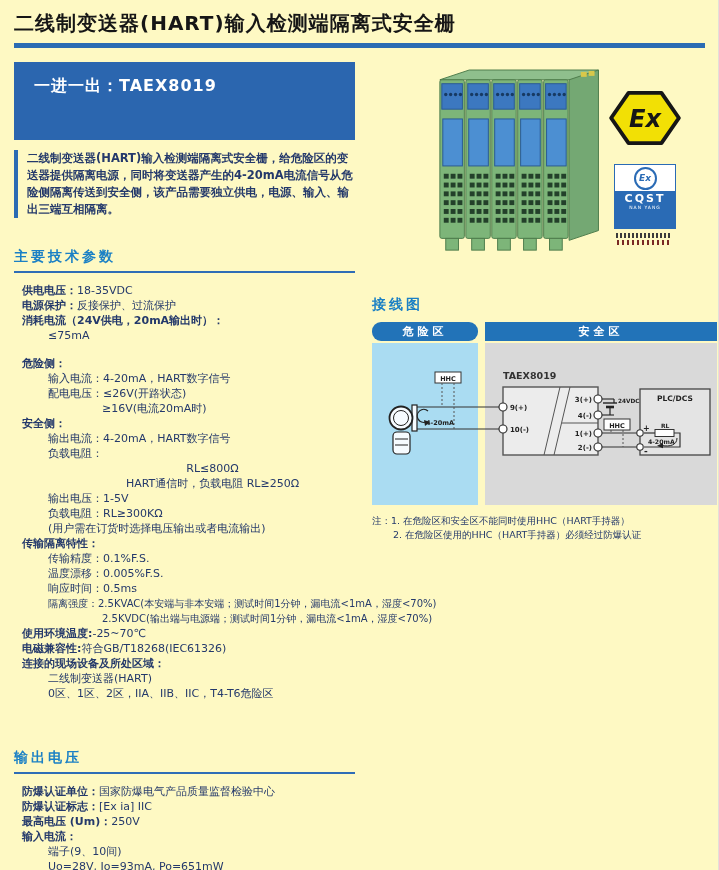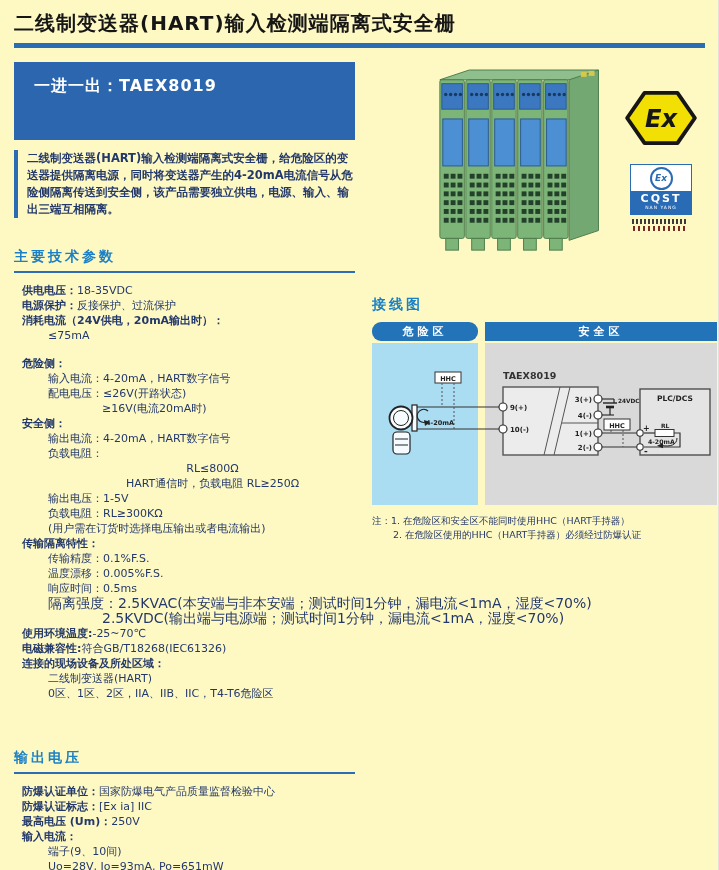--- a/index.html
+++ b/index.html
@@ -35,34 +35,34 @@
   }
   .section-heading.no-rule{border-bottom:none;padding-bottom:0;margin:6px 0 8px 0;}
   .section-heading.ex-head{margin-top:48px;}
 
   .p-row{display:flex;line-height:15px;font-size:11px;color:#24396b;white-space:nowrap;}
   .p-label{font-weight:bold;}
   .ind0{padding-left:8px;}
   .ind1{padding-left:34px;}
   .ind2{padding-left:56px;justify-content:center;}
   .indv{padding-left:88px;}
-  .small{font-size:14px;}
+  .small{font-size:10px;}
   .gap{margin-top:13px;}
 
   
   .product-visual{position:relative;height:228px;}
   .product-photo{position:absolute;left:62px;top:2px;}
-  .cert-column{position:absolute;left:252px;top:26px;width:78px;}
+  .cert-column{position:absolute;left:236px;top:26px;width:78px;}
   .atex-mark{display:block;}
   .cqst-mark{width:60px;margin:16px 0 0 6px;border:1px solid #2a6bb5;background:#fff;}
   .cqst-top{height:26px;display:flex;align-items:center;justify-content:center;}
   .cqst-ex{width:19px;height:19px;border:2px solid #2a6bb5;border-radius:50%;
     color:#2a6bb5;font-size:9px;font-weight:bold;font-style:italic;
     display:flex;align-items:center;justify-content:center;}
-  .cqst-bottom{background:#2a6bb5;color:#fff;text-align:center;padding:2px 0 3px 0;}
+  .cqst-bottom{background:#2a6bb5;color:#fff;text-align:center;padding:2px 0 17px 0;}
   .cqst-name{font-size:11px;font-weight:bold;letter-spacing:2px;line-height:12px;}
   .cqst-sub{font-size:4.5px;letter-spacing:1px;line-height:6px;}
   .cqst-barcode{width:56px;height:12px;margin:4px 0 0 8px;
     background-image:
       repeating-linear-gradient(90deg,#3b3b3b 0 2px,transparent 2px 4px),
       repeating-linear-gradient(90deg,transparent 0 1px,#7a2a24 1px 3px,transparent 3px 5px);
     background-size:100% 5px,100% 5px;
     background-position:0 0,0 7px;background-repeat:no-repeat,no-repeat;}
 
   

